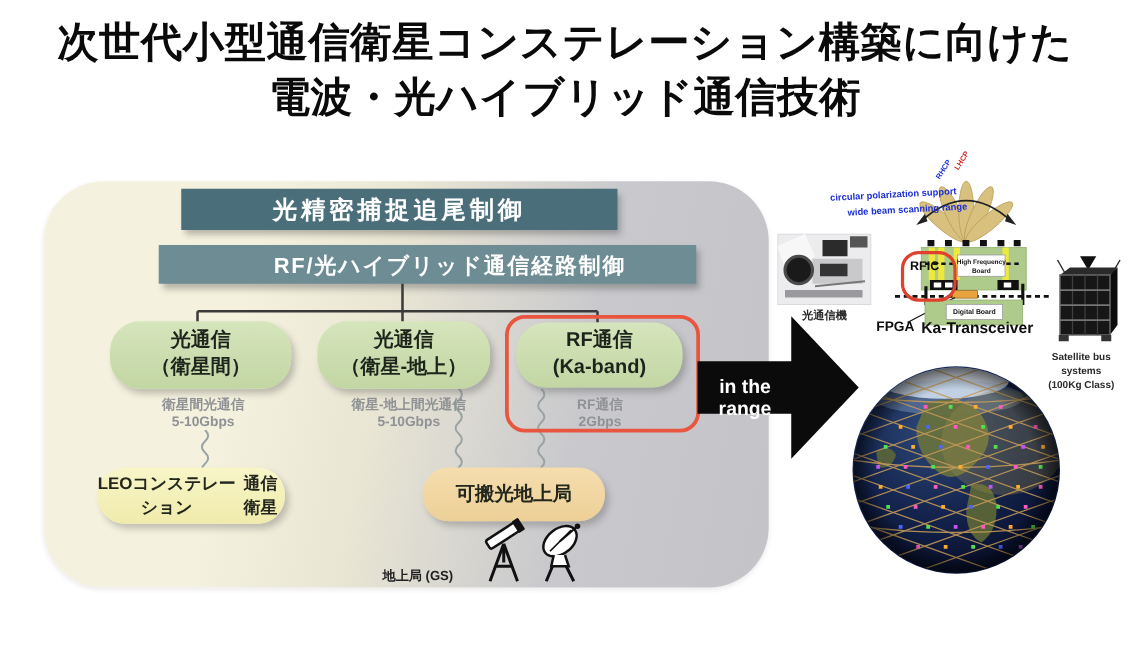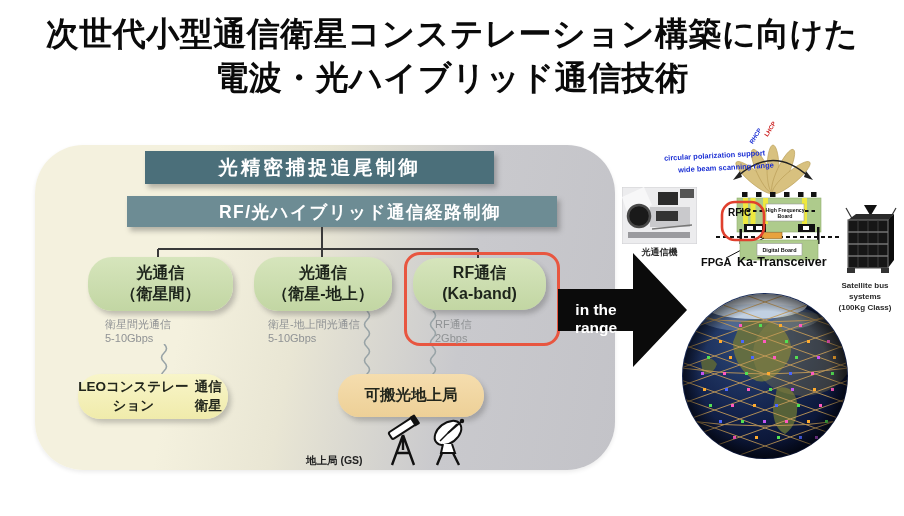--- a/index.html
+++ b/index.html
@@ -17,21 +17,21 @@
   .ctrl{display:flex;align-items:center;justify-content:center;color:#fff;font-weight:800;
         box-shadow:3px 4px 5px rgba(60,60,60,.35);}
   .ctrl1{left:145px;top:151px;width:349px;height:33px;background:#4b6f7a;font-size:19.5px;letter-spacing:3px;}
   .ctrl2{left:127px;top:196px;width:394px;height:31px;background:#6d8c94;font-size:17.5px;letter-spacing:1.5px;padding-left:36px;}
   
   .gbox{background:linear-gradient(180deg,#d6e5bc,#c2d6a3);border-radius:24px;
         display:flex;flex-direction:column;align-items:center;justify-content:center;
         font-weight:800;color:#1d241b;font-size:16px;line-height:1.3;
         box-shadow:3px 4px 5px rgba(70,70,70,.3);text-align:center;}
   .redline{border:3px solid #e85640;border-radius:16px;background:transparent;}
-  .sub{text-align:left;color:#8f9294;font-weight:400;font-size:11px;line-height:1.25;}
+  .sub{text-align:center;color:#8f9294;font-weight:700;font-size:11px;line-height:1.25;}
   
   .ybox{background:linear-gradient(180deg,#f8f5c9,#f0ebab);border-radius:22px;display:flex;
         flex-direction:row;align-items:center;justify-content:center;font-weight:800;
         color:#22261c;box-shadow:3px 4px 5px rgba(70,70,70,.28);text-align:center;}
   .obox{background:linear-gradient(180deg,#f5ddae,#edd097);border-radius:21px;display:flex;
         align-items:center;justify-content:center;font-weight:800;color:#22261c;
         box-shadow:3px 4px 5px rgba(70,70,70,.28);}
   .gslabel{font-size:10.5px;font-weight:700;color:#222;}
   
   .footer{left:35px;top:474px;width:585px;text-align:center;font-size:9.5px;font-weight:700;

